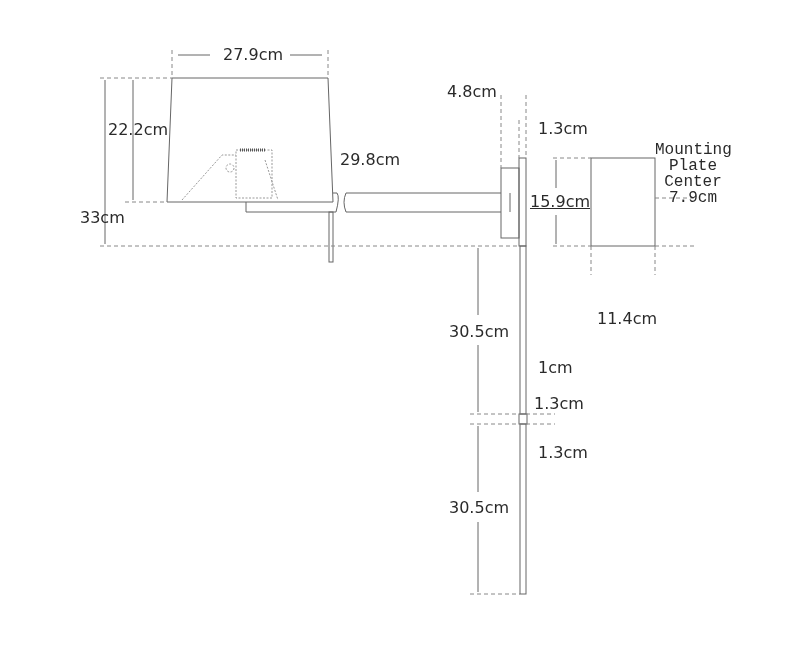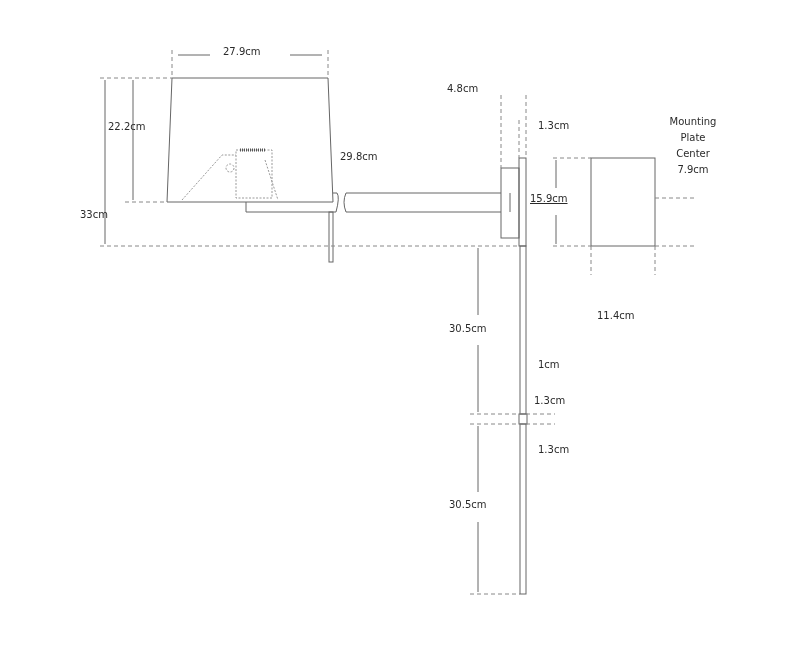--- a/index.html
+++ b/index.html
@@ -1,18 +1,18 @@
 <!DOCTYPE html>
 <html><head>
 <meta charset="utf-8">
 <style>
   html, body { margin: 0; padding: 0; background: #ffffff; }
   body { width: 800px; height: 647px; position: relative; overflow: hidden; font-family: "DejaVu Sans", sans-serif; }
   svg { position: absolute; left: 0; top: 0; }
-  .lbl { position: absolute; font-size: 10px; color: #2a2a2a; white-space: nowrap; line-height: 1; }
+  .lbl { position: absolute; font-size: 16px; color: #2a2a2a; white-space: nowrap; line-height: 1; }
   .lbl.c { text-align: center; }
 </style>
 </head>
 <body>
 
 <svg width="800" height="647" viewBox="0 0 800 647">
   <g fill="none" stroke="#666" stroke-width="1">
 
     <path d="M172 78 L328 78 L333 202 L167 202 Z"></path>
 
@@ -71,21 +71,21 @@
 </svg>
 
 <div class="lbl" style="left:223px;top:47px;">27.9cm</div>
 <div class="lbl" style="left:108px;top:122px;">22.2cm</div>
 <div class="lbl" style="left:80px;top:210px;">33cm</div>
 <div class="lbl" style="left:340px;top:152px;">29.8cm</div>
 <div class="lbl" style="left:447px;top:84px;">4.8cm</div>
 <div class="lbl" style="left:538px;top:121px;">1.3cm</div>
 <div class="lbl" style="left:530px;top:194px;text-decoration:underline;">15.9cm</div>
 <div class="lbl" style="left:597px;top:267px;margin-top:44px;">11.4cm</div>
-<div class="lbl c" style="left:655px;top:114px;width:76px;line-height:16px;">
+<div class="lbl c" style="left:655px;top:142px;width:76px;line-height:16px;font-family:Liberation Mono, monospace;">
   <div>Mounting</div>
   <div>Plate</div>
   <div>Center</div>
   <div>7.9cm</div>
 </div>
 <div class="lbl" style="left:449px;top:324px;">30.5cm</div>
 <div class="lbl" style="left:538px;top:360px;">1cm</div>
 <div class="lbl" style="left:534px;top:396px;">1.3cm</div>
 <div class="lbl" style="left:538px;top:445px;">1.3cm</div>
 <div class="lbl" style="left:449px;top:500px;">30.5cm</div>

